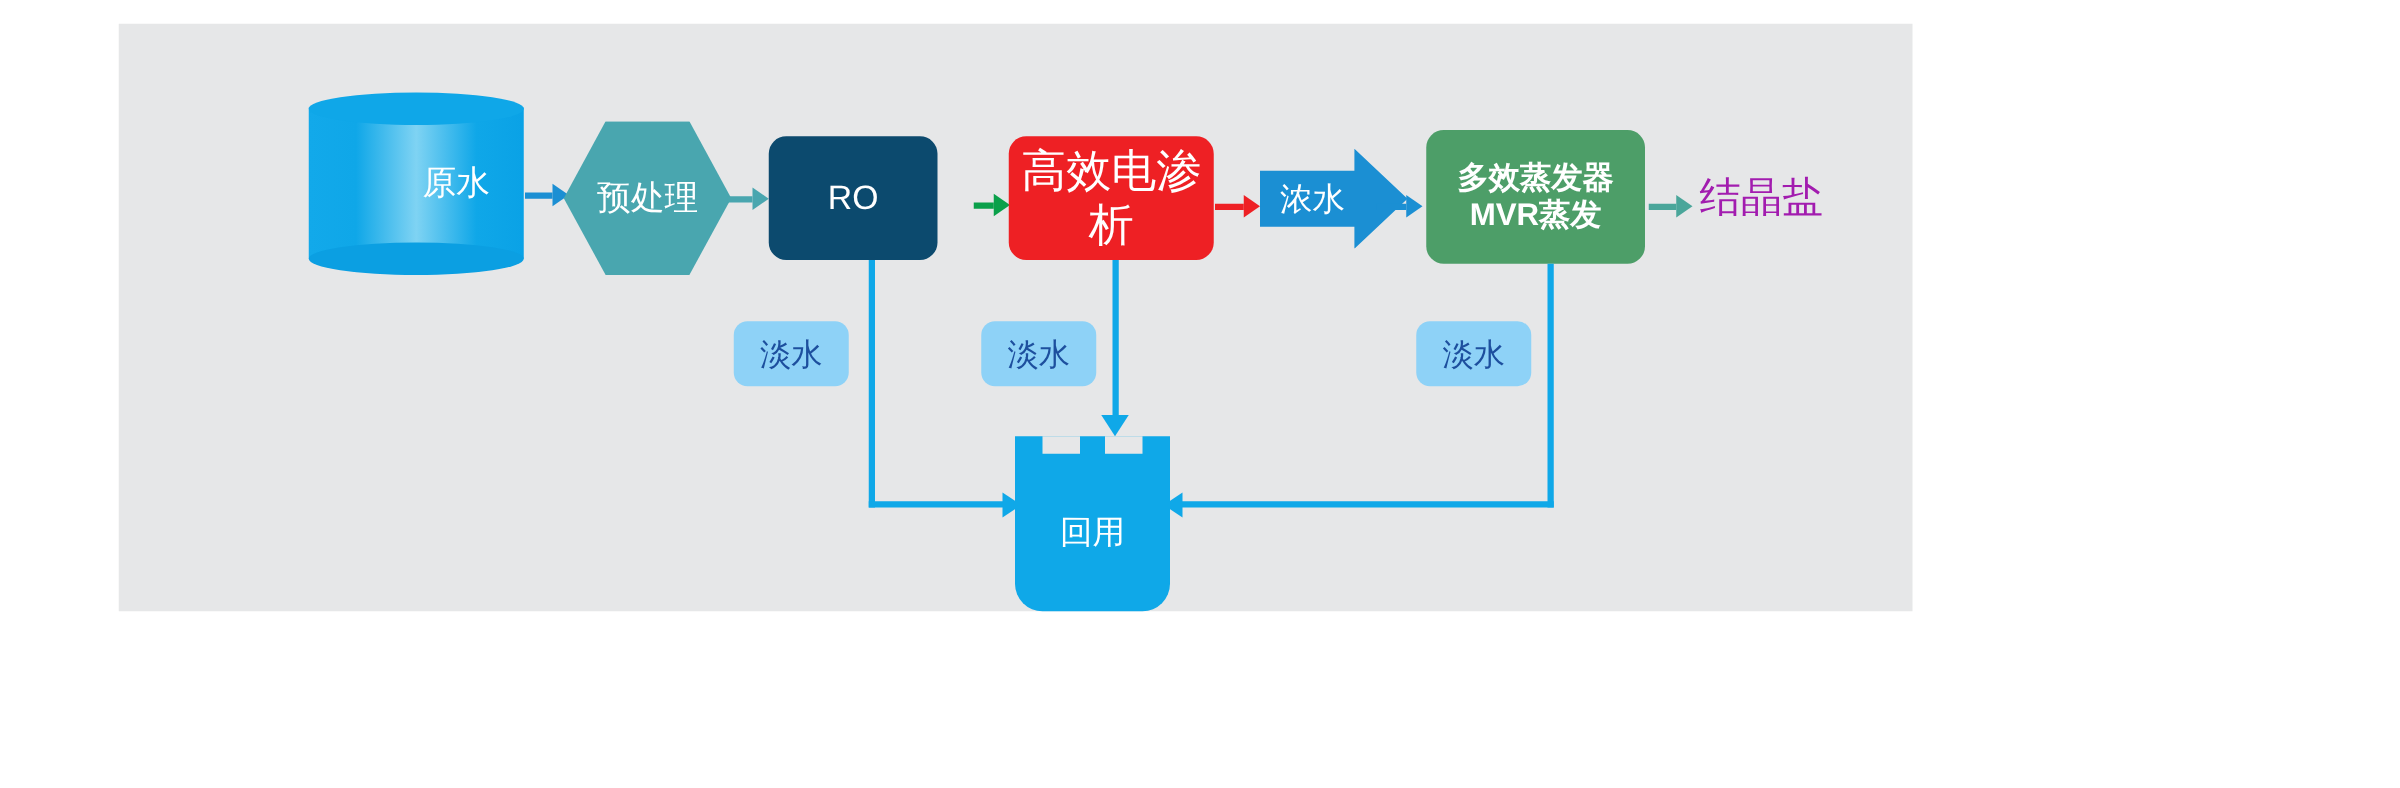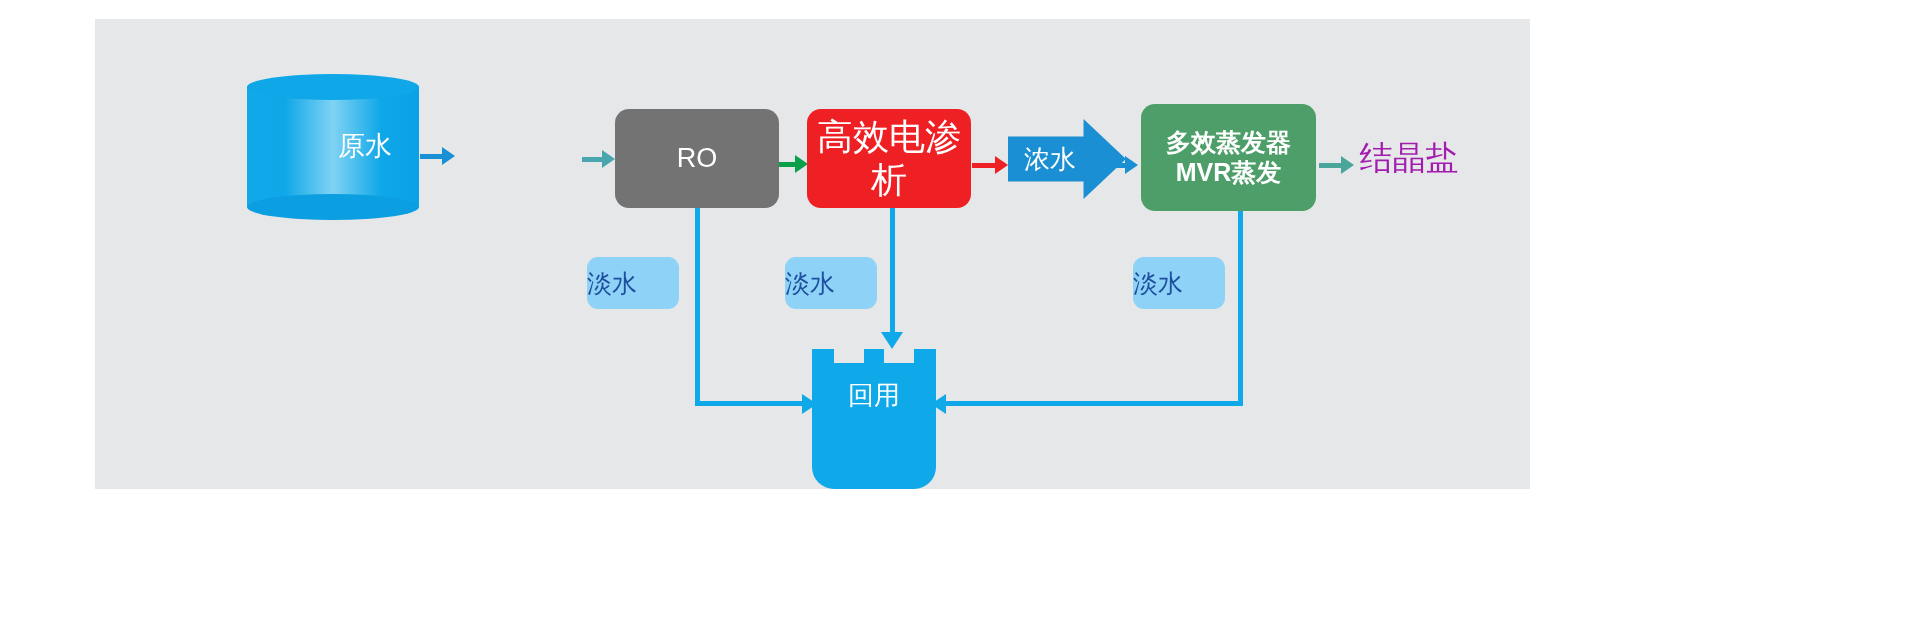--- a/index.html
+++ b/index.html
@@ -66,22 +66,22 @@
   
   #node-pretreat {
     left: 356px; top: 78px; width: 134px; height: 123px;
     background: #49a6af;
     clip-path: polygon(25% 0%, 75% 0%, 100% 50%, 75% 100%, 25% 100%, 0% 50%);
     font-size: 27px;
   }
 
   
   #node-ro {
-    left: 520px; top: 90px; width: 164px; height: 99px;
-    background: #737373; border-radius: 14px; font-size: 27px;
+    left: 520px; top: 90px; width: 135px; height: 99px;
+    background: #0c4a6e; border-radius: 14px; font-size: 27px;
   }
   #node-ed {
     left: 712px; top: 90px; width: 164px; height: 99px;
     background: #ee2024; border-radius: 14px; font-size: 36px;
   }
   #node-evap {
     left: 1046px; top: 85px; width: 175px; height: 107px;
     background: #4d9e68; border-radius: 14px; font-size: 25px; font-weight: bold;
   }
 
@@ -96,35 +96,35 @@
 
   
   #node-salt {
     left: 1254px; top: 113px; width: 120px; height: 52px;
     color: #a21caf; font-size: 33px; justify-content: center;
   }
 
   
   .pill {
     position: absolute;
-    display: flex; align-items: center; 
+    display: flex; align-items: center; justify-content: center;
     background: #8ed2f7; color: #1d4f9e;
     border-radius: 11px; font-size: 25px;
   }
   #pill-fresh-1 { left: 492px; top: 238px; width: 92px; height: 52px; }
   #pill-fresh-2 { left: 690px; top: 238px; width: 92px; height: 52px; }
   #pill-fresh-3 { left: 1038px; top: 238px; width: 92px; height: 52px; }
 
   
   #node-reuse {
     left: 717px; top: 330px; width: 124px; height: 140px;
     background: #0fa8e8;
     border-bottom-left-radius: 22px; border-bottom-right-radius: 22px;
     font-size: 26px; color:#ffffff;
-    align-items: center; padding-bottom: 48px;
+    align-items: flex-end; padding-bottom: 48px;
   }
   #node-reuse .notch {
     position: absolute; top: 0; width: 30px; height: 14px;
     background: #e6e7e8;
   }
   #node-reuse .notch.left { left: 22px; }
   #node-reuse .notch.right { right: 22px; }
 
   
   .line { position: absolute; background: #0fa8e8; }
@@ -158,20 +158,23 @@
       <div class="cyl-bottom"></div>
       <div class="cyl-top"></div>
       <div class="cyl-label">原水</div>
     </div>
 
     <div class="flow" style="left:325px; top:128px;">
       <div class="shaft" style="width:22px; background:#1b8fd3;"></div>
       <div class="head" style="border-left:13px solid #1b8fd3;"></div>
     </div>
 
+    <div class="node" id="node-pretreat">
+      <span>预处理</span>
+    </div>
 
     <div class="flow" style="left:487px; top:131px;">
       <div class="shaft" style="width:20px; background:#49a6af;"></div>
       <div class="head" style="border-left:13px solid #49a6af;"></div>
     </div>
 
     <div class="node" id="node-ro">
       <span>RO</span>
     </div>
 

